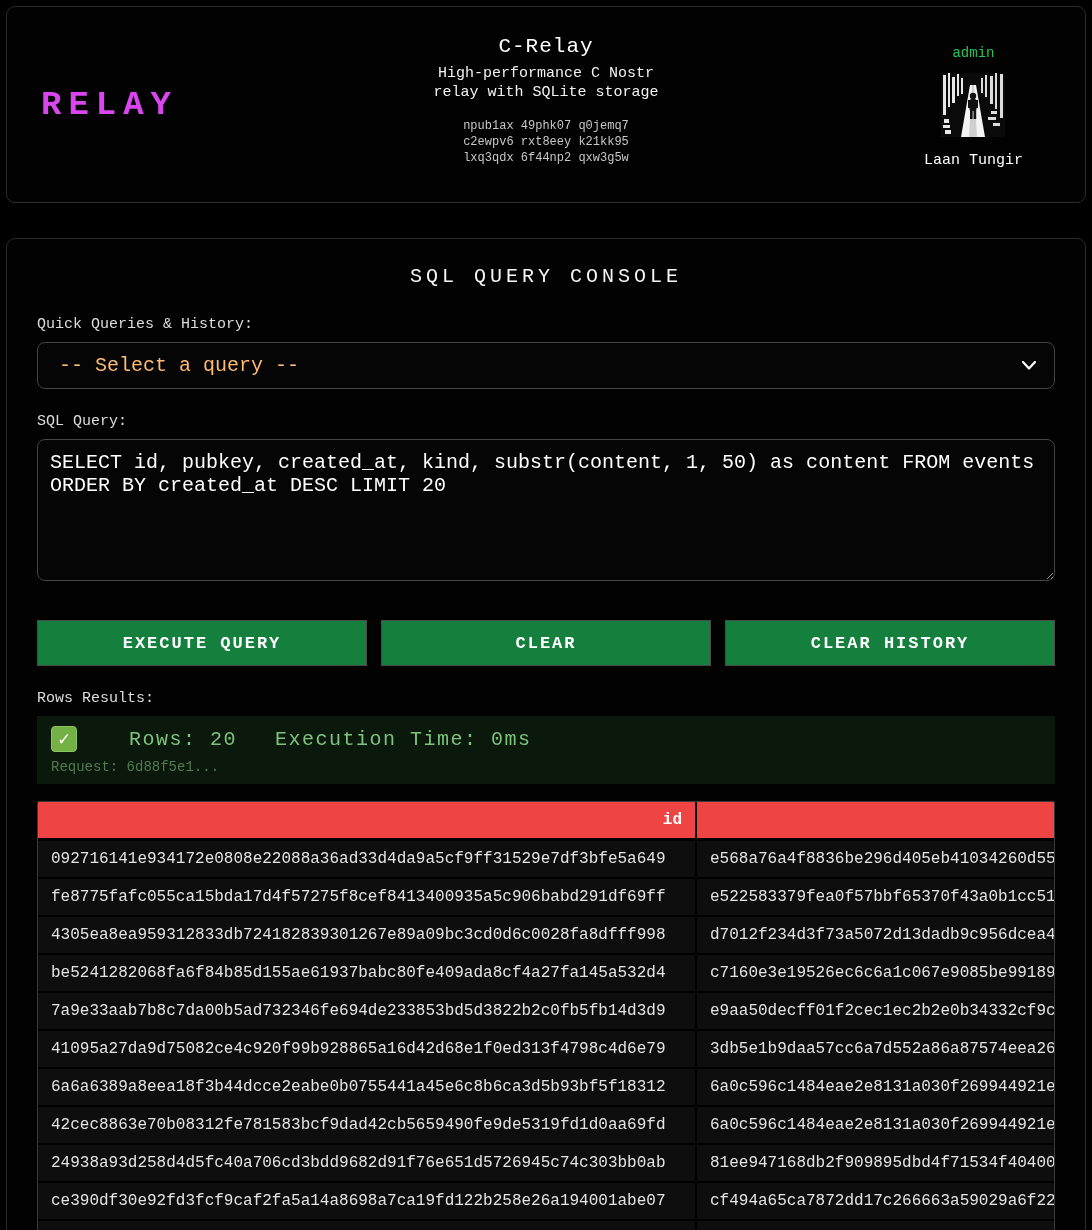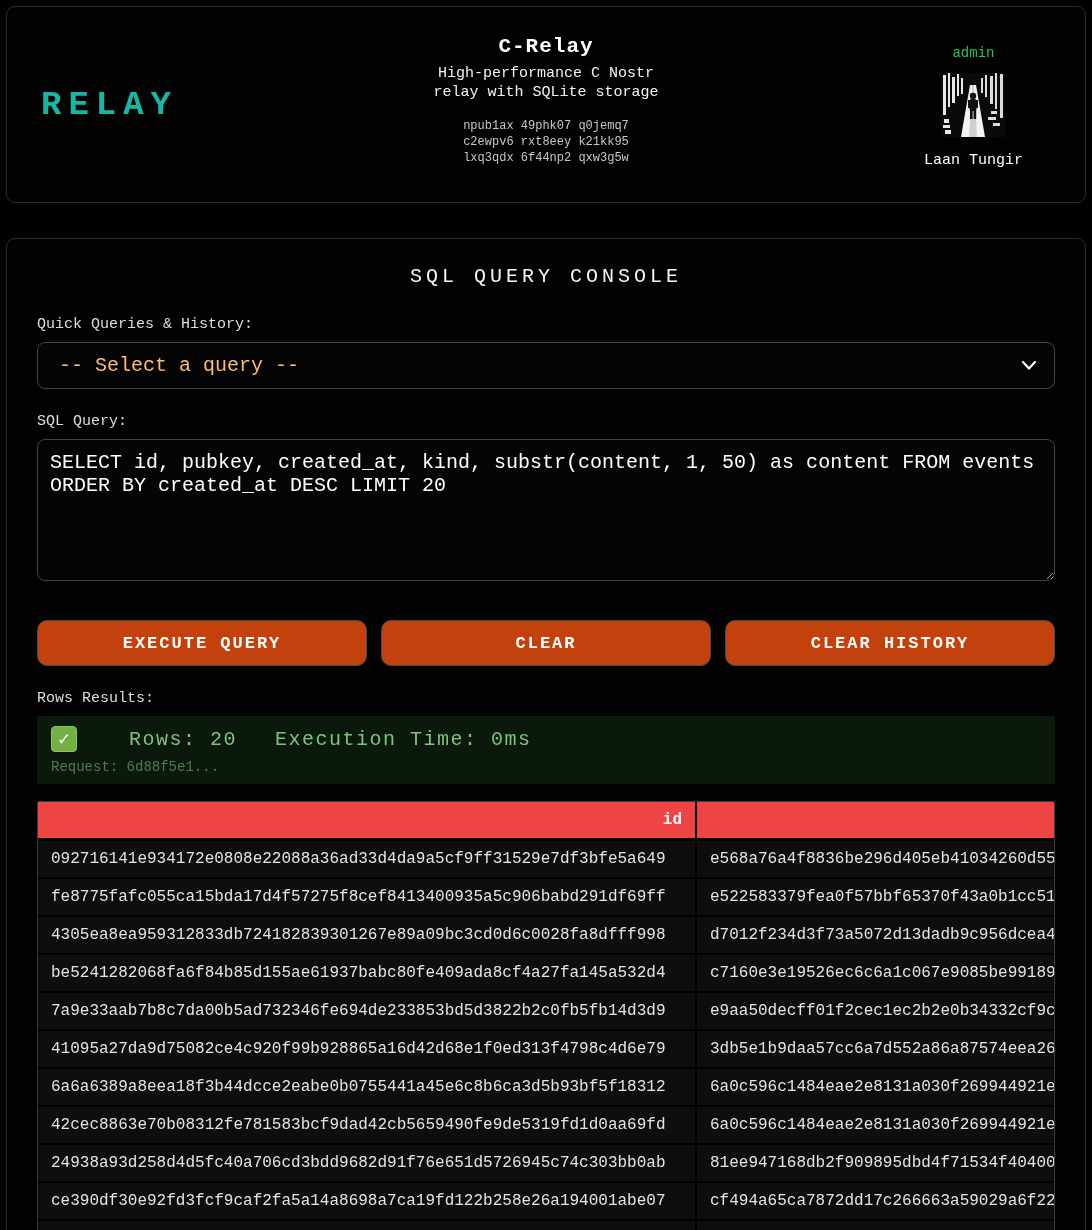--- a/index.html
+++ b/index.html
@@ -19,26 +19,26 @@
   
   .header-panel {
     margin-top: 6px;
     height: 197px;
     display: grid;
     grid-template-columns: 1fr auto 1fr;
     align-items: stretch;
   }
   .logo-wrap { display: flex; align-items: center; padding-left: 34px; }
   .logo {
-    font-size: 34px; font-weight: bold; letter-spacing: 7px; color: #14b8a6; text-align: center;
+    font-size: 34px; font-weight: bold; letter-spacing: 7px; color: #d946ef; text-align: center;
   }
   .header-center {
     padding-top: 28px; text-align: center; width: 260px;
   }
-  .app-title { font-size: 21px; font-weight: bold; letter-spacing: 1px; }
+  .app-title { font-size: 21px; font-weight: normal; letter-spacing: 1px; }
   .app-tagline {
     font-size: 15px; line-height: 1.28; color: #f2f2f2;
     max-width: 230px; margin: 6px auto 0;
   }
   .npub { margin-top: 17px; font-size: 12px; line-height: 1.33; color: #c8c8c8; }
   .header-right {
     display: flex; flex-direction: column; align-items: center;
     justify-self: end; padding: 38px 62px 0 0;
   }
   .admin-label { font-size: 14px; color: #22c55e; }
@@ -65,21 +65,21 @@
   textarea.sql-input {
     width: 100%; height: 142px; resize: vertical;
     background: #050505; border: 1px solid #444; border-radius: 8px;
     color: #fff; font-family: "Liberation Mono", monospace;
     font-size: 20px; line-height: 1.17; padding: 11px 12px;
     margin-bottom: 39px; display: block; outline: none;
   }
   .button-row { display: flex; gap: 14px; margin-bottom: 24px; }
   .btn {
     flex: 1; height: 46px;
-    background: #c2410c; border: 1px solid #4a4a4a; border-radius: 10px;
+    background: #15803d; border: 1px solid #4a4a4a; border-radius: 0;
     color: #fff; font-family: "Liberation Mono", monospace;
     font-size: 17px; font-weight: bold; letter-spacing: 2px; cursor: pointer;
   }
   
   .status-bar {
     background: #0b190c; padding: 10px 14px 9px; margin-top: 9px;
   }
   .status-line1 { display: flex; align-items: center; }
   .check-icon {
     width: 26px; height: 26px; border-radius: 4px;

